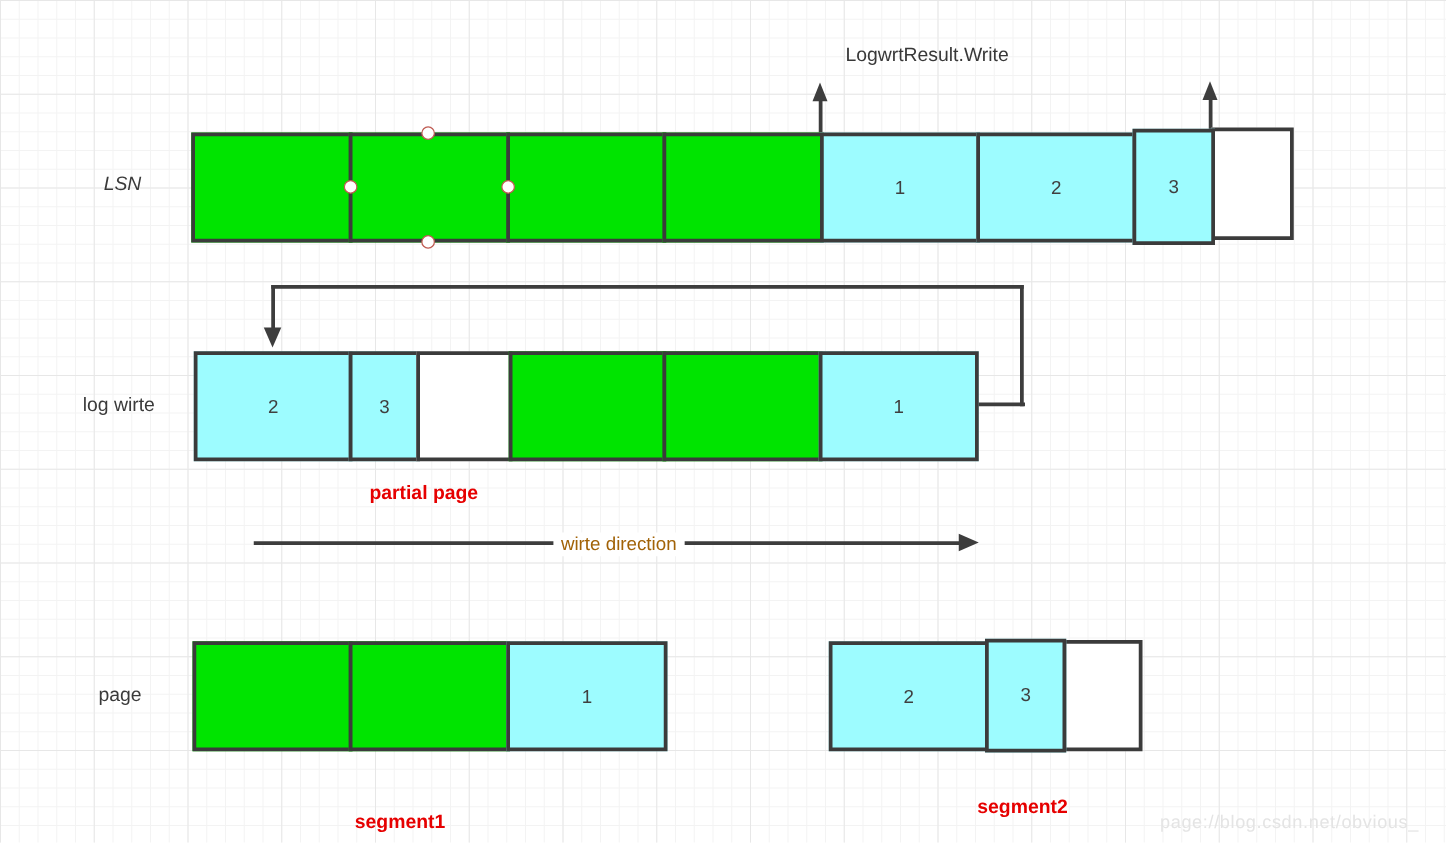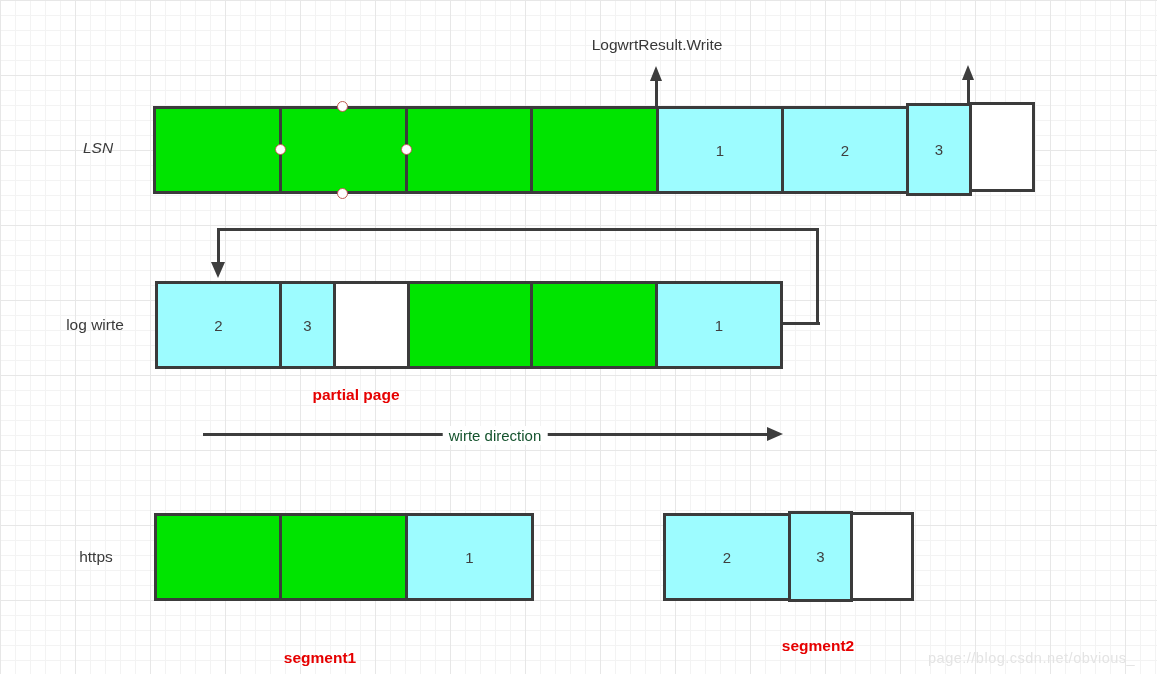--- a/index.html
+++ b/index.html
@@ -36,32 +36,32 @@
   .tri{position:absolute;width:0;height:0;}
   .tri-up{border-left:6px solid transparent;border-right:6px solid transparent;border-bottom:15px solid #3d3d3d;}
   .tri-down{border-left:7px solid transparent;border-right:7px solid transparent;border-top:16px solid #3d3d3d;}
   .tri-right{border-top:7px solid transparent;border-bottom:7px solid transparent;border-left:16px solid #3d3d3d;}
   .handle{
     position:absolute;width:11px;height:11px;border-radius:50%;
     background:#fff;border:1.5px solid #bf5b52;box-sizing:border-box;z-index:6;
   }
   .dir-text{
     position:absolute;transform:translateX(-50%);background:#fff;
-    padding:1px 6px;font-size:15px;color:#14532d;white-space:nowrap;
+    padding:1px 6px;font-size:15px;color:#a16207;white-space:nowrap;
   }
   .watermark{
     position:absolute;font-size:14.5px;color:#e4e4e4;letter-spacing:0.5px;white-space:nowrap;
   }
 </style>
 </head>
 <body>
 
 <div id="canvas">
 
-  <div class="anno-label" style="left:507px;top:36px;width:300px;text-align:center;">LogwrtResult.Write</div>
+  <div class="anno-label" style="left:507px;top:36px;width:300px;text-align:right;">LogwrtResult.Write</div>
 
   <div class="line" style="left:655px;top:80px;width:3px;height:26px;"></div>
   <div class="tri tri-up" style="left:650px;top:66px;"></div>
 
   <div class="line" style="left:967px;top:79px;width:3px;height:25px;"></div>
   <div class="tri tri-up" style="left:962px;top:65px;"></div>
 
   <div class="row-label" style="left:62px;top:139px;width:72px;font-style:italic;">LSN</div>
 
   <div class="cell fill-green" style="left:153px;top:106px;width:129px;height:88px;"></div>
@@ -86,27 +86,27 @@
 
   <div class="row-label" style="left:40px;top:316px;width:110px;">log wirte</div>
 
   <div class="cell fill-cyan" style="left:155px;top:281px;width:127px;height:88px;">2</div>
   <div class="cell fill-cyan" style="left:279px;top:281px;width:57px;height:88px;">3</div>
   <div class="cell fill-white" style="left:333px;top:281px;width:77px;height:88px;"></div>
   <div class="cell fill-green" style="left:407px;top:281px;width:126px;height:88px;"></div>
   <div class="cell fill-green" style="left:530px;top:281px;width:128px;height:88px;"></div>
   <div class="cell fill-cyan" style="left:655px;top:281px;width:128px;height:88px;">1</div>
 
-  <div class="red-label" style="left:356px;top:386px;">partial page</div>
+  <div class="red-label" style="left:339px;top:386px;">partial page</div>
 
   <div class="line" style="left:203px;top:433px;width:568px;height:3px;"></div>
   <div class="tri tri-right" style="left:767px;top:427px;"></div>
   <div class="dir-text" style="left:495px;top:426px;">wirte direction</div>
 
-  <div class="row-label" style="left:60px;top:548px;width:72px;">https</div>
+  <div class="row-label" style="left:60px;top:548px;width:72px;">page</div>
 
   <div class="cell fill-green" style="left:154px;top:513px;width:128px;height:88px;"></div>
   <div class="cell fill-green" style="left:279px;top:513px;width:129px;height:88px;"></div>
   <div class="cell fill-cyan" style="left:405px;top:513px;width:129px;height:88px;">1</div>
 
   <div class="red-label" style="left:320px;top:637px;margin-top:12px;">segment1</div>
 
   <div class="cell fill-cyan" style="left:663px;top:513px;width:128px;height:88px;">2</div>
   <div class="cell fill-white" style="left:850px;top:512px;width:64px;height:89px;z-index:1;"></div>
   <div class="cell fill-cyan" style="left:788px;top:511px;width:65px;height:91px;z-index:2;">3</div>

